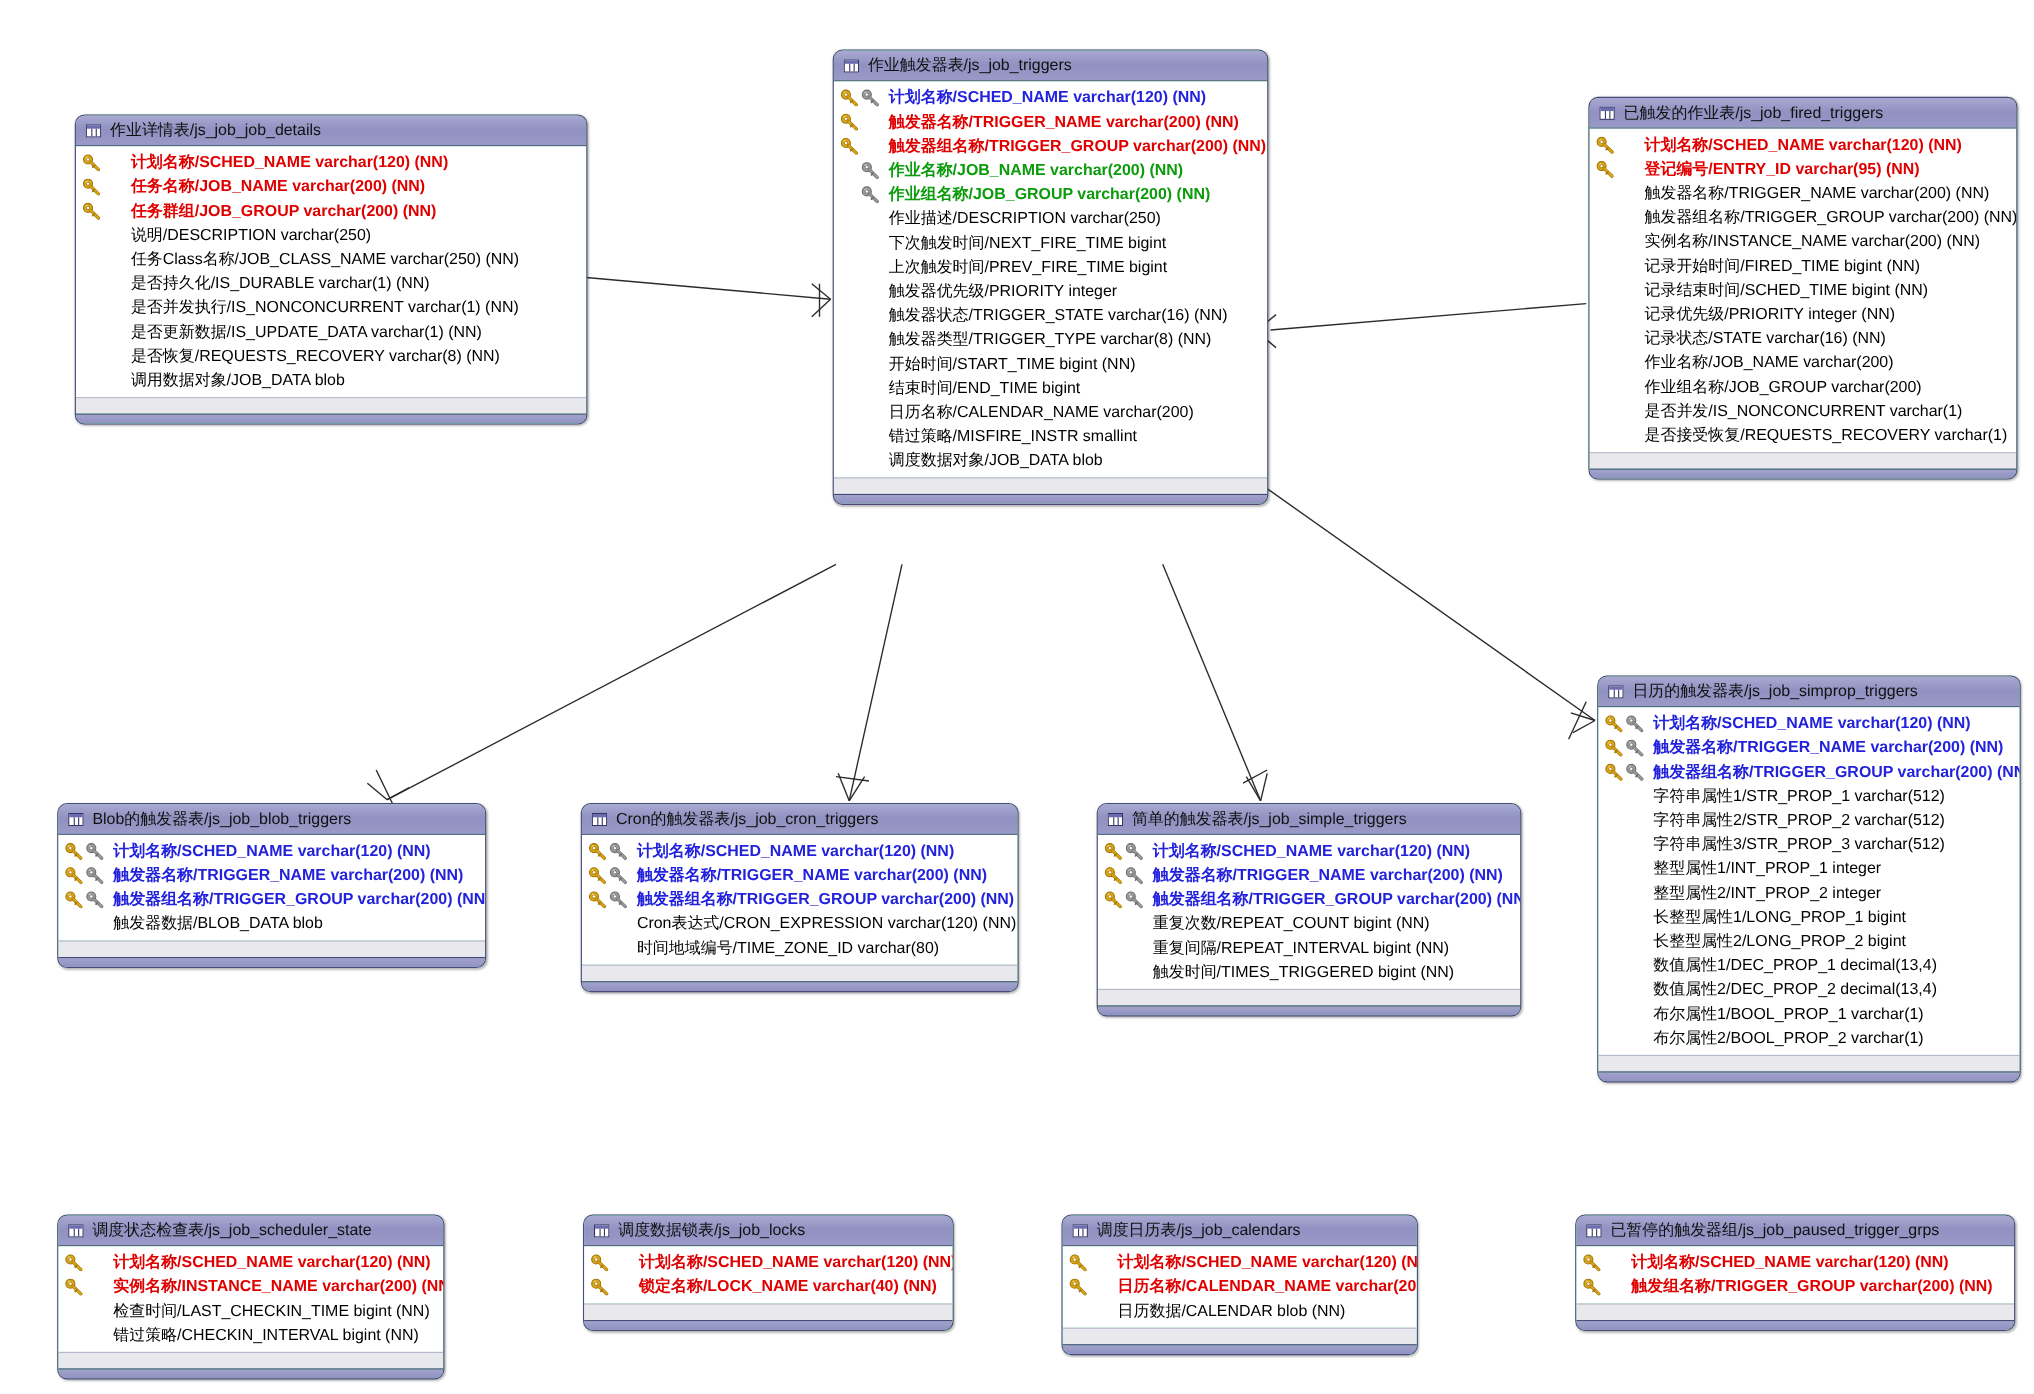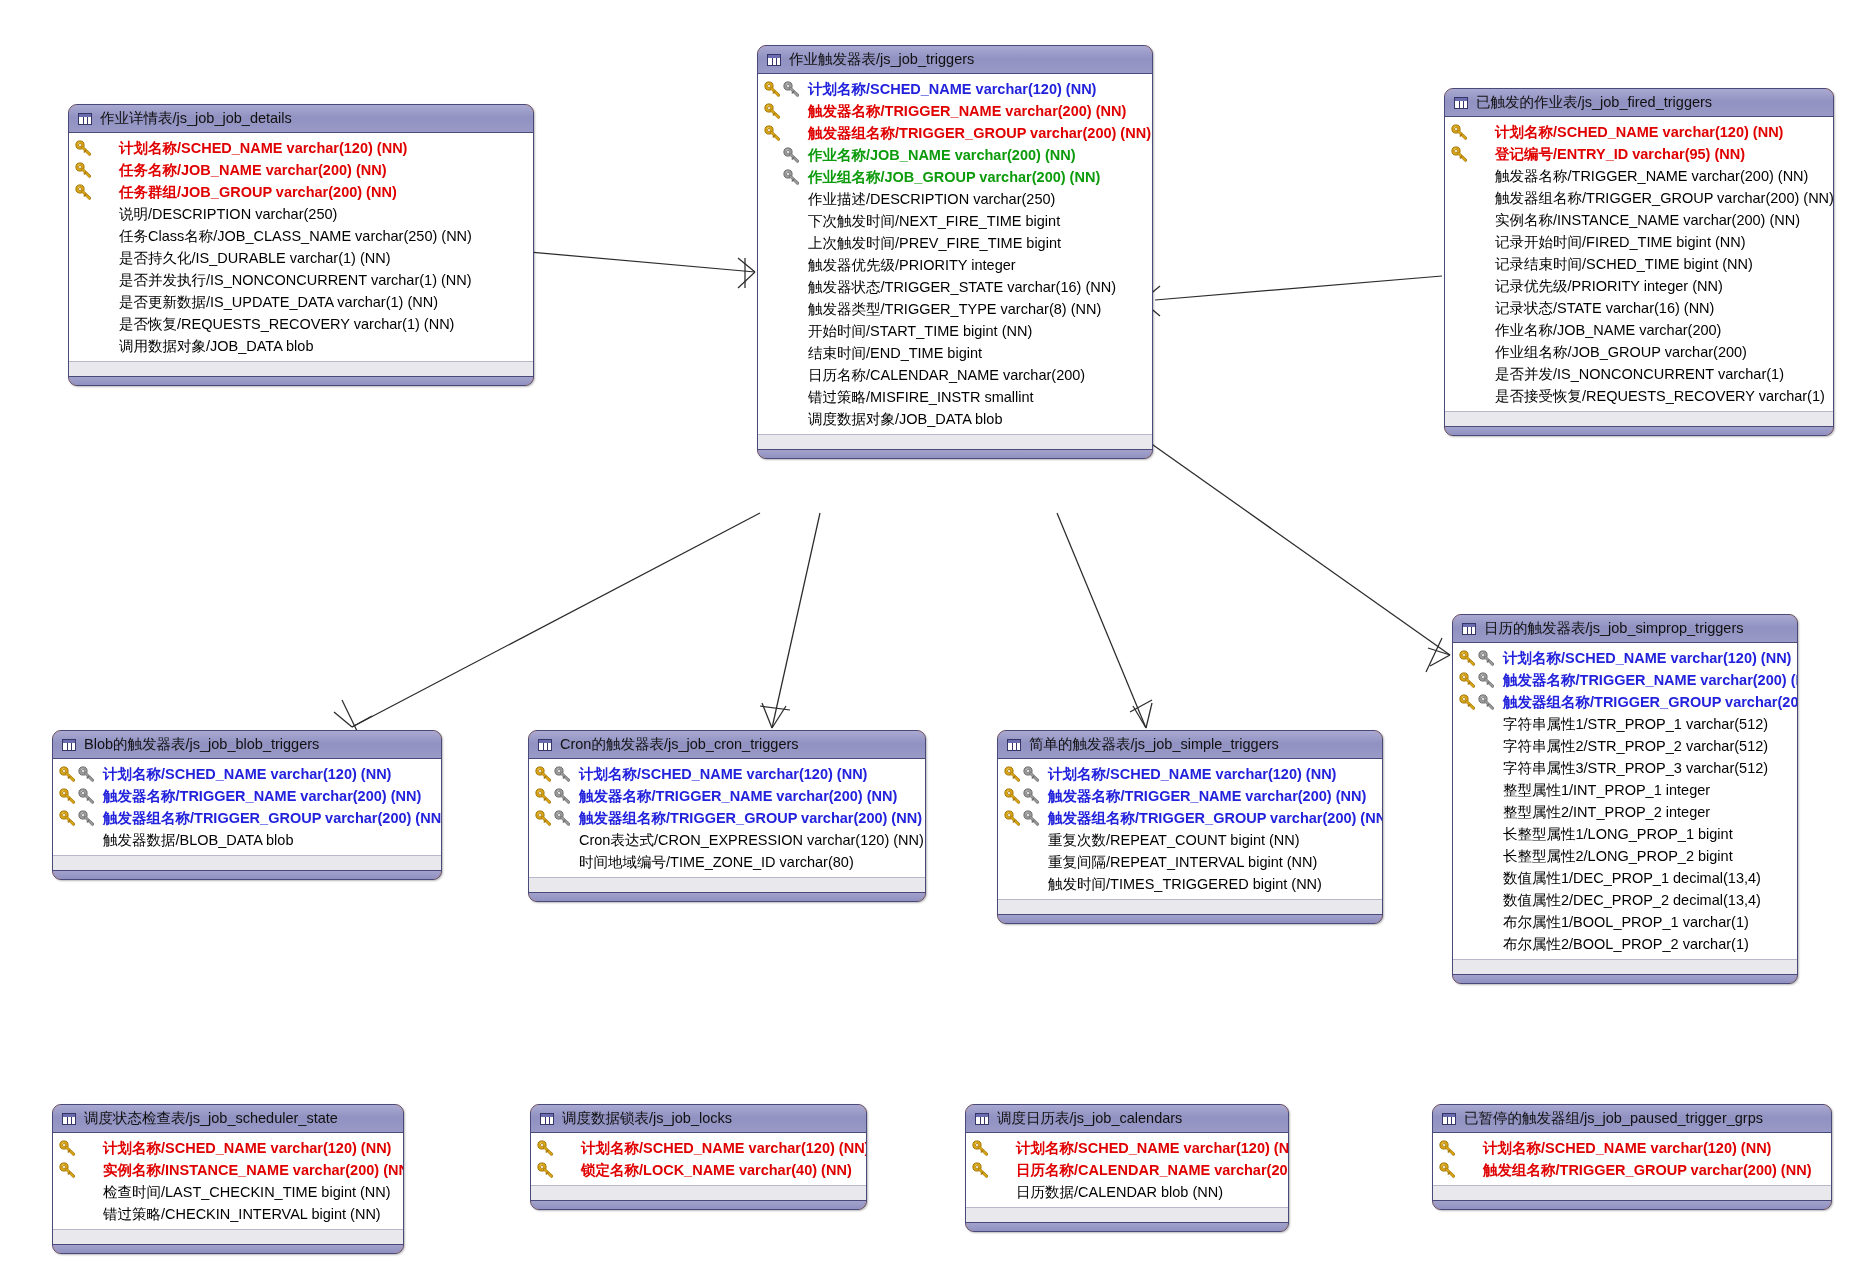--- a/index.html
+++ b/index.html
@@ -25,21 +25,21 @@
     stroke:#2b2b2b;
     stroke-width:1.25;
     fill:none;
   }
 
   .entity{
     position:absolute;
     z-index:5;
     border:1px solid #4a4a7a;
     border-radius:9px;
-    background:#f97316;
+    background:#86efac;
     box-shadow:1px 1px 2px rgba(0,0,0,0.28);
     box-sizing:border-box;
     overflow:hidden;
   }
   .entity-header{
     background:#9a9ac8;
     background:linear-gradient(to bottom,#a9a9d2 0%,#9191c2 48%,#9a9ac8 100%);
     border-bottom:1px solid #4a4a7a;
     height:27px;
     display:flex;
@@ -234,21 +234,21 @@
           <div class="field">
             <span class="keys"></span>
             <span class="fname plain">是否并发执行/IS_NONCONCURRENT varchar(1) (NN)</span>
           </div>
           <div class="field">
             <span class="keys"></span>
             <span class="fname plain">是否更新数据/IS_UPDATE_DATA varchar(1) (NN)</span>
           </div>
           <div class="field">
             <span class="keys"></span>
-            <span class="fname plain">是否恢复/REQUESTS_RECOVERY varchar(1) (NN)</span>
+            <span class="fname plain">是否恢复/REQUESTS_RECOVERY varchar(8) (NN)</span>
           </div>
           <div class="field">
             <span class="keys"></span>
             <span class="fname plain">调用数据对象/JOB_DATA blob</span>
           </div>
         </div>
         <div class="entity-footer"></div>
         <div class="entity-foot2"></div>
       </div>
       <div class="entity" style="left: 757px; top: 45px; width: 396px;">
@@ -469,21 +469,21 @@
             <span class="fname plain">是否并发/IS_NONCONCURRENT varchar(1)</span>
           </div>
           <div class="field">
             <span class="keys"></span>
             <span class="fname plain">是否接受恢复/REQUESTS_RECOVERY varchar(1)</span>
           </div>
         </div>
         <div class="entity-footer"></div>
         <div class="entity-foot2"></div>
       </div>
-      <div class="entity" style="left: 1452px; top: 614px; width: 346px;">
+      <div class="entity" style="left: 1452px; top: 614px; width: 385px;">
         <div class="entity-header">
           <span class="tbl-icon"></span>
           <span>日历的触发器表/js_job_simprop_triggers</span>
         </div>
         <div class="entity-body">
           <div class="field">
             <span class="keys">
               <span class="key">
                 <svg width="17" height="16" viewBox="0 0 17 16">
                   <circle cx="5" cy="5" r="4.1" fill="#d9a516" stroke="#a37708" stroke-width="1"></circle>

